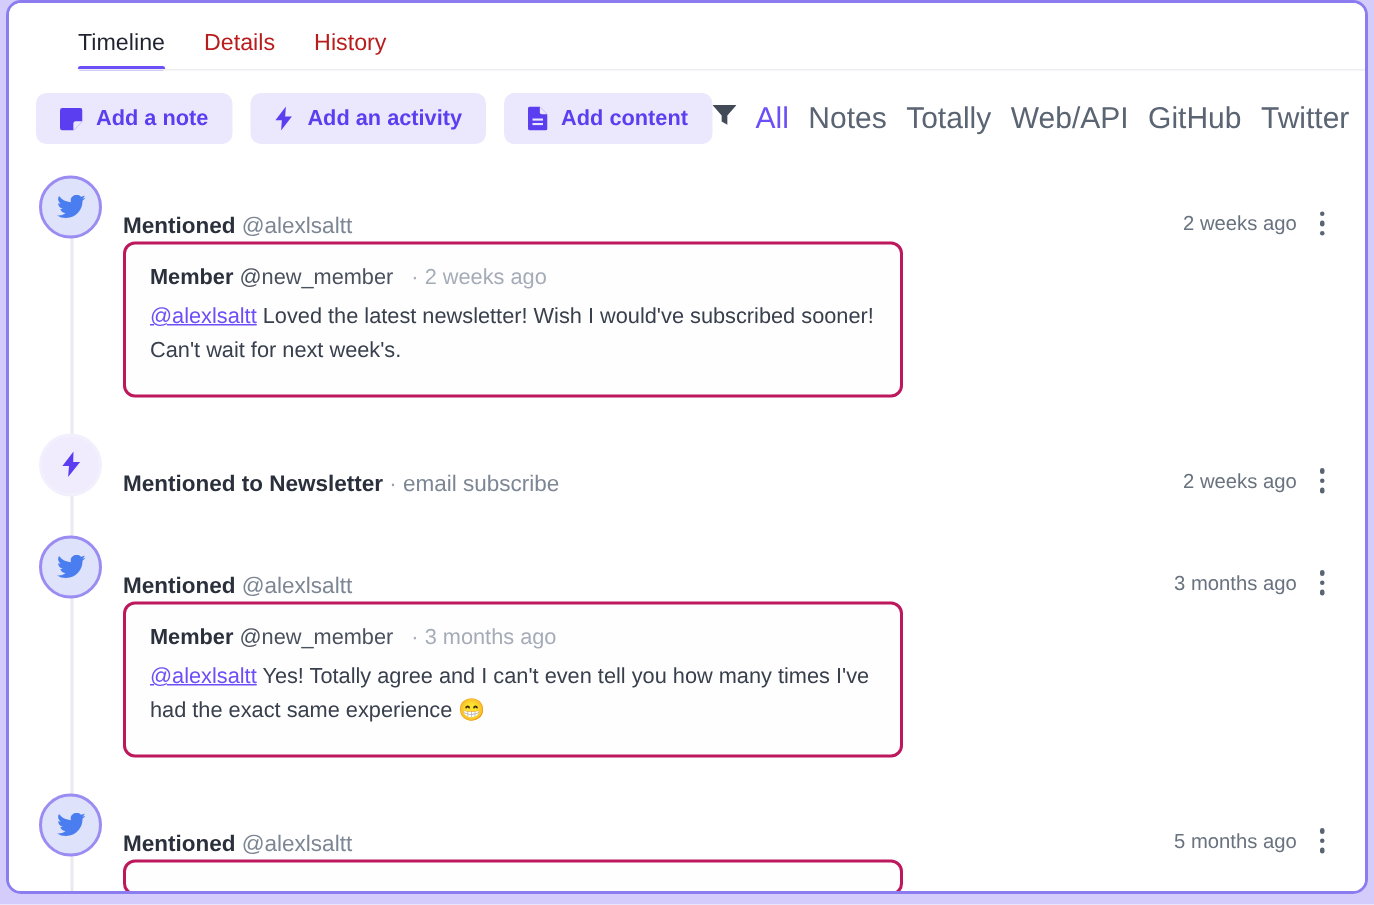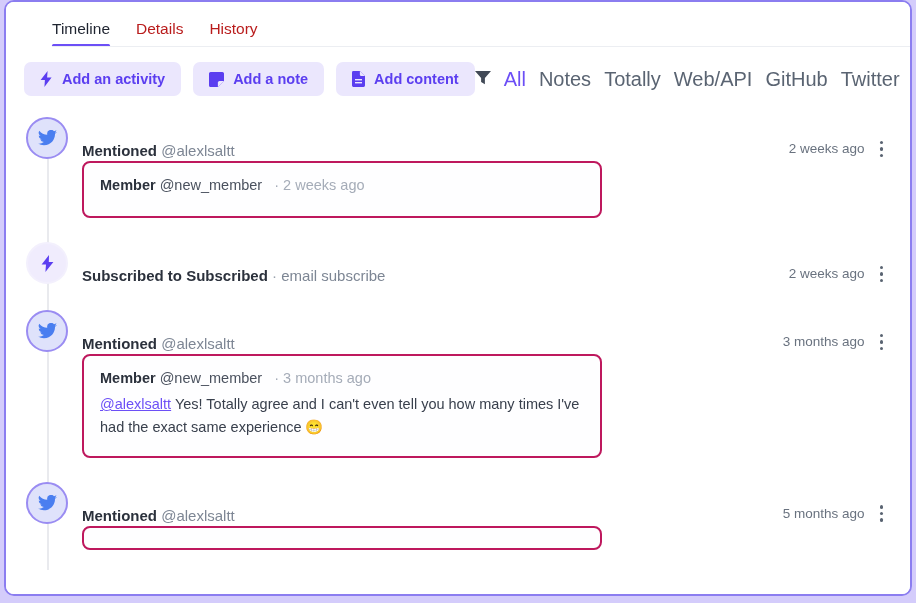--- a/index.html
+++ b/index.html
@@ -272,34 +272,34 @@
           <div class="tab">Details</div>
           <div class="tab">History</div>
         </div>
         <div class="tabbar-divider"></div>
       </div>
 
       <div class="actionrow">
         <div class="btn-group">
           <button class="btn">
             <span>
-              <svg width="13" height="16" viewBox="0 0 13 16">
-                  <path d="M7.6 0 0.6 9.1h4.3L4.4 16l7.2-9.4H7.1z" fill="#5b3ef0"></path>
+              <svg width="15" height="15" viewBox="0 0 15 15">
+                  <path d="M1.6 0h11.8A1.6 1.6 0 0 1 15 1.6v7.3l-6.1 6.1H1.6A1.6 1.6 0 0 1 0 13.4V1.6A1.6 1.6 0 0 1 1.6 0z" fill="#5b3ef0"></path>
+                  <path d="M15 8.9 8.9 15V10.5a1.6 1.6 0 0 1 1.6-1.6z" fill="#ebe7fd"></path>
                 </svg>
             </span>
-            <span>Add an activity</span>
+            <span>Add a note</span>
           </button>
           <button class="btn">
             <span>
-              <svg width="15" height="15" viewBox="0 0 15 15">
-                  <path d="M1.6 0h11.8A1.6 1.6 0 0 1 15 1.6v7.3l-6.1 6.1H1.6A1.6 1.6 0 0 1 0 13.4V1.6A1.6 1.6 0 0 1 1.6 0z" fill="#5b3ef0"></path>
-                  <path d="M15 8.9 8.9 15V10.5a1.6 1.6 0 0 1 1.6-1.6z" fill="#ebe7fd"></path>
+              <svg width="13" height="16" viewBox="0 0 13 16">
+                  <path d="M7.6 0 0.6 9.1h4.3L4.4 16l7.2-9.4H7.1z" fill="#5b3ef0"></path>
                 </svg>
             </span>
-            <span>Add a note</span>
+            <span>Add an activity</span>
           </button>
           <button class="btn">
             <span>
               <svg width="13" height="16" viewBox="0 0 13 16">
                   <path d="M1.4 0h6.5L13 5.1v9.5A1.4 1.4 0 0 1 11.6 16H1.4A1.4 1.4 0 0 1 0 14.6V1.4A1.4 1.4 0 0 1 1.4 0z" fill="#5b3ef0"></path>
                   <path d="M7.9 0 13 5.1H9.2a1.3 1.3 0 0 1-1.3-1.3z" fill="#ebe7fd"></path>
                   <rect x="3" y="8" width="7" height="1.4" fill="#ebe7fd"></rect>
                   <rect x="3" y="11" width="7" height="1.4" fill="#ebe7fd"></rect>
                 </svg>
             </span>
@@ -347,36 +347,40 @@
                     <span></span>
                   </span>
               </div>
             </div>
             <div class="card">
               <div class="card-head">
                 <b>Member</b>
                 <span class="handle">@new_member</span>
                 <span class="time"><span>·</span>&nbsp;<span>2 weeks ago</span></span>
               </div>
+              <div class="card-body">
+                <a class="mention" href="#">@alexlsaltt</a>
+                <span>Loved the latest newsletter! Wish I would've subscribed sooner! Can't wait for next week's.</span>
+              </div>
             </div>
           </div>
         </div>
 
         <div class="entry" style="margin-bottom:26px;">
           <div class="avatar-col">
             <div class="avatar bolt">
               <svg width="13" height="17" viewBox="0 0 13 17">
                   <path d="M8 0 0.6 9.6h4.4L4.4 17 12.4 7h-4.6z" fill="#5b3ef0"></path>
                 </svg>
             </div>
           </div>
           <div class="entry-body">
             <div class="entry-head">
               <div class="entry-title">
-                <b>Subscribed to Subscribed</b>
+                <b>Mentioned to Newsletter</b>
                 <span class="sep">·</span>
                 <span class="muted">email subscribe</span>
               </div>
               <div class="entry-meta">
                 <span class="entry-time">2 weeks ago</span>
                 <span class="kebab">
                     <span></span>
                     <span></span>
                     <span></span>
                   </span>

